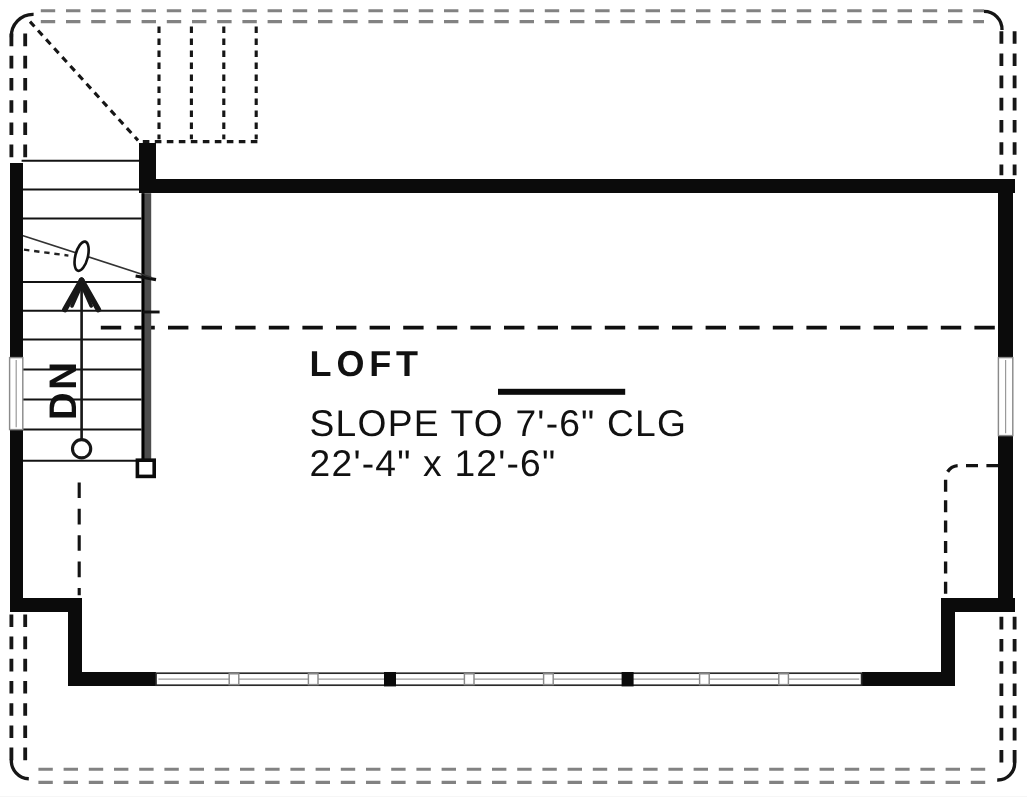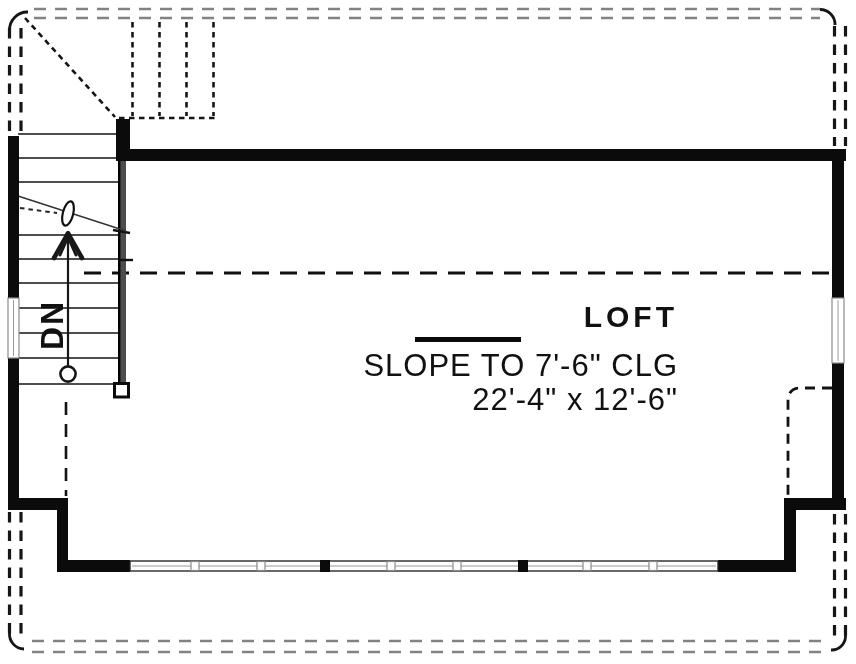--- a/index.html
+++ b/index.html
@@ -13,21 +13,21 @@
   }
   .plan-svg{position:absolute;left:0;top:0;}
   .dashG{stroke:var(--roof-dash);stroke-width:2.6;stroke-dasharray:12 9;fill:none;}
   .dashB{stroke:var(--line);stroke-width:3.2;stroke-dasharray:10.5 8;fill:none;}
   .dashU{stroke:var(--line);stroke-width:2.6;stroke-dasharray:5.5 4.5;fill:none;}
   .hook{stroke:var(--line);stroke-width:2.8;fill:none;}
   .wall{fill:var(--wall);shape-rendering:crispEdges;}
   .tread{stroke:#131313;stroke-width:1.7;}
   .winframe{fill:#ffffff;stroke:#8a8a8a;stroke-width:1.2;}
   .text-block{
-    position:absolute;left:258px;top:300px;width:420px;text-align:right;
+    position:absolute;left:258px;top:287px;width:420px;text-align:left;
     line-height:1.12;letter-spacing:1px;
   }
   .room-name{font-size:30px;letter-spacing:4px;font-weight:600;}
   .room-underline{width:106px;height:5px;background:var(--wall);margin:3px auto 7px auto;}
   .ceiling-note{font-size:31px;white-space:nowrap;}
   .dims{font-size:31px;white-space:nowrap;}
   .dn-label{
     position:absolute;left:34px;top:350px;font-size:32px;font-weight:600;letter-spacing:2px;
     transform:rotate(-90deg);transform-origin:left top;white-space:nowrap;
   }

